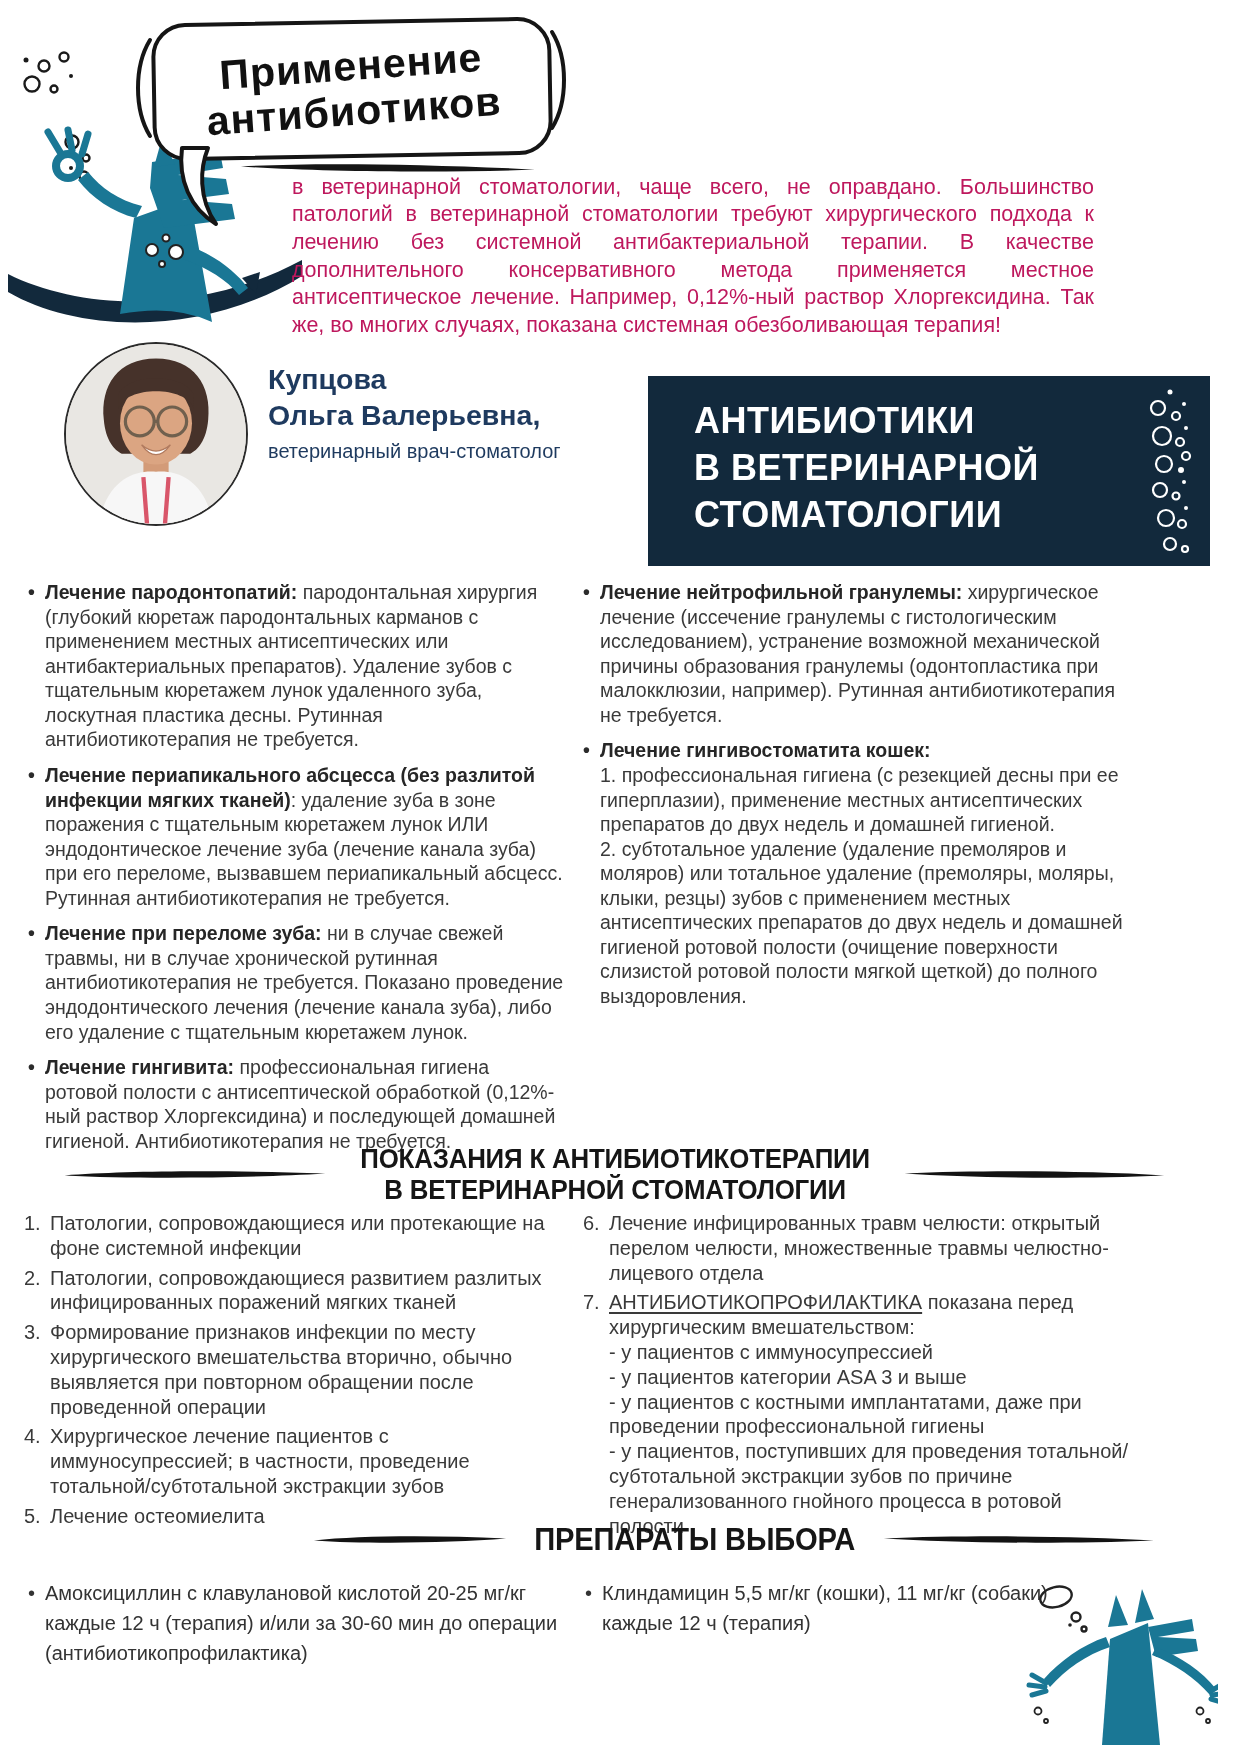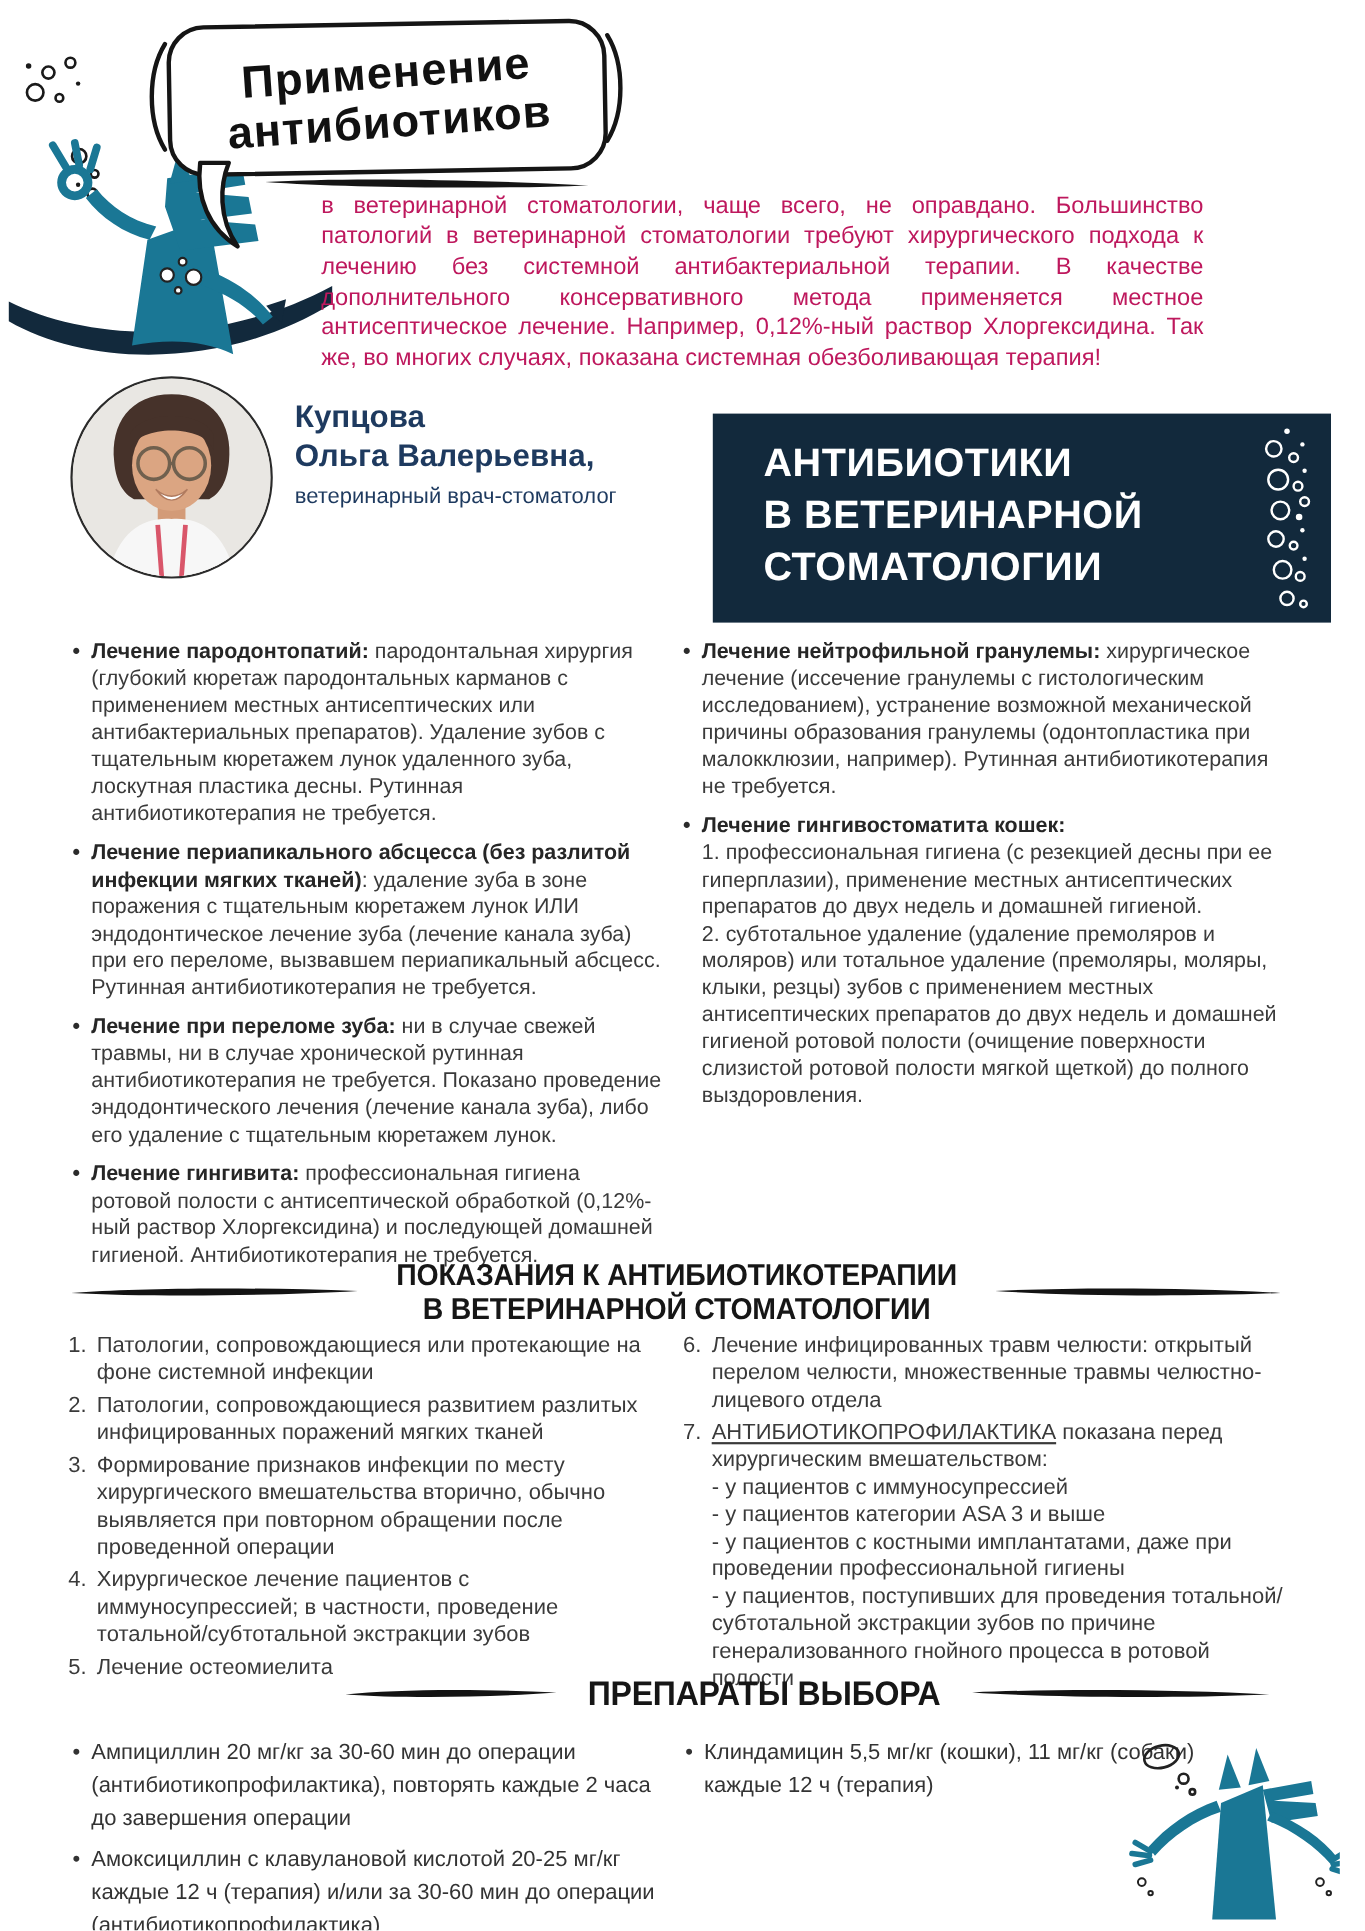--- a/index.html
+++ b/index.html
@@ -45,21 +45,21 @@
   .author-text{position:absolute;left:268px;top:362px;width:340px;color:#1e3a5f;}
   .author-name{white-space:pre-line;font-weight:700;font-size:28.5px;line-height:1.25;}
   .author-role{margin-top:6px;font-size:20px;line-height:1.2;}
   .banner{
     position:absolute;left:648px;top:376px;width:562px;height:190px;background:#12293c;
     box-sizing:border-box;padding:22px 100px 0 46px;
   }
   .banner-title{white-space:pre-line;color:#fff;font-weight:700;font-size:36px;line-height:1.3;letter-spacing:0.5px;}
   .banner-bubbles{position:absolute;right:12px;top:8px;width:58px;height:174px;}
   
-  .col{position:absolute;margin-left:38px;}
+  .col{position:absolute;}
   .tcol-left{left:28px;top:580px;width:537px;}
   .tcol-right{left:583px;top:580px;width:552px;}
   .b-item{display:flex;margin-bottom:11px;font-size:19.5px;line-height:1.26;}
   .b-item .dot{flex:0 0 17px;color:#2b2b2b;font-weight:700;}
   .b-item .dot::before{content:"•";}
   .b-item p{margin:0;flex:1;}
   .b-item b{color:#262626;}
   .pre{white-space:pre-line;}
   
   .sec-header{position:absolute;left:0;width:1241px;display:flex;align-items:center;gap:16px;}
@@ -311,24 +311,20 @@
     <div class="stroke r">
       <svg viewBox="0 0 300 12" preserveAspectRatio="none">
           <path d="M3 5 C90 1 210 2 297 7 C200 11 80 10 3 5 Z" fill="#131313"></path>
         </svg>
     </div>
   </div>
 
   <div class="col dcol-left">
     <div class="d-item">
       <span class="dot"></span>
-      <p>Ампициллин 20 мг/кг за 30-60 мин до операции (антибиотикопрофилактика), повторять каждые 2 часа до завершения операции</p>
-    </div>
-    <div class="d-item">
-      <span class="dot"></span>
       <p>Амоксициллин с клавулановой кислотой 20-25 мг/кг каждые 12 ч (терапия) и/или за 30-60 мин до операции (антибиотикопрофилактика)</p>
     </div>
   </div>
 
   <div class="col dcol-right">
     <div class="d-item">
       <span class="dot"></span>
       <p>Клиндамицин 5,5 мг/кг (кошки), 11 мг/кг (собаки) каждые 12 ч (терапия)</p>
     </div>
   </div>

